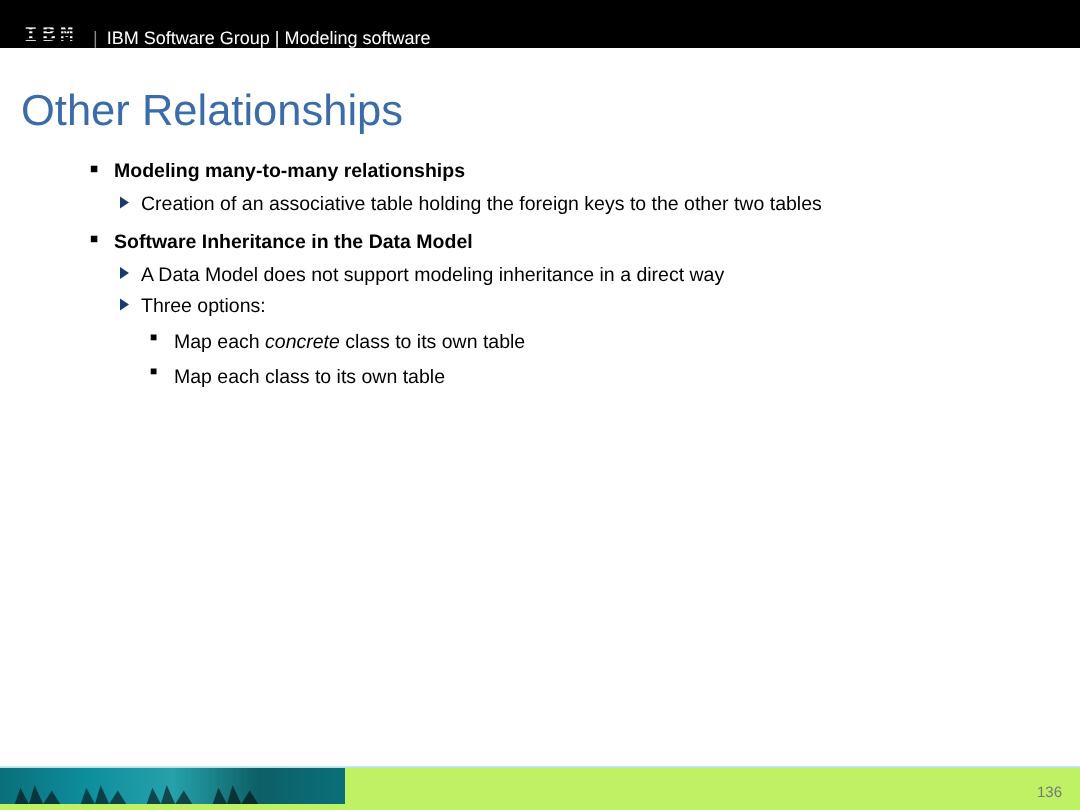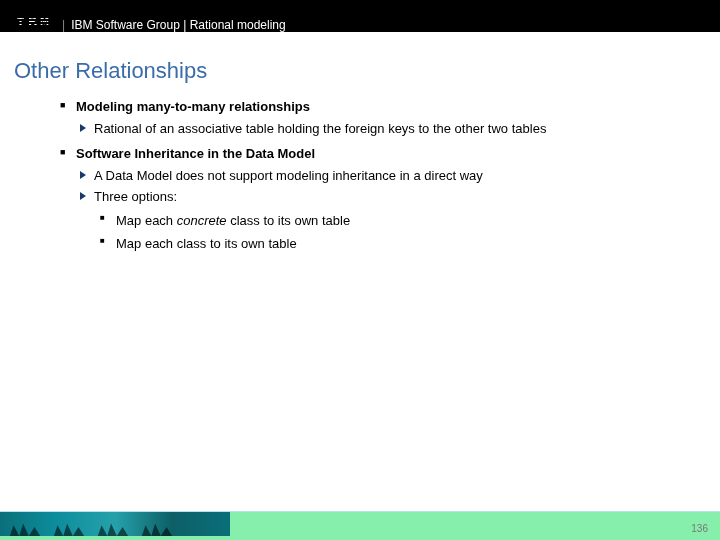--- a/index.html
+++ b/index.html
@@ -36,21 +36,21 @@
     background-clip: text;
     color: transparent;
     padding-right: 10px;
   }
   .header .sep {
     color: #888;
     margin: 0 6px 0 0;
   }
   .title {
     color: #3b6caa;
-    font-size: 22px;
+    font-size: 29px;
     font-weight: normal;
     margin: 26px 0 14px 14px;
   }
   .content {
     margin-left: 60px;
     margin-right: 40px;
     font-size: 13px;
     line-height: 1.35;
   }
   .bullet-sq {
@@ -98,21 +98,21 @@
     font-size: 8px;
     color: #000;
   }
   .italic { font-style: italic; }
   .footer {
     position: absolute;
     bottom: 0;
     left: 0;
     right: 0;
     height: 28px;
-    background: #86efac;
+    background: #bef264;
     border-top: 1px solid #b9dff5;
   }
   .footer-band {
     position: absolute;
     left: 0;
     top: 0;
     height: 24px;
     width: 230px;
     background: linear-gradient(90deg,#0a6f7a,#0d8e9d 25%,#26a1aa 50%,#0d5f66 75%,#0a6f7a);
     display: flex;
@@ -132,29 +132,29 @@
     font-size: 10px;
     color: #777;
   }
 </style>
 </head>
 <body>
 
 <div class="header">
   <span class="ibm-logo">IBM</span>
   <span class="sep">|</span>
-  <span>IBM Software Group | Rational modeling</span>
+  <span>IBM Software Group | Modeling software</span>
 </div>
 
 <div class="title">Other Relationships</div>
 
 <div class="content">
 
   <div class="bullet-sq">Modeling many-to-many relationships</div>
-  <div class="bullet-tri">Rational of an associative table holding the foreign keys to the other two tables</div>
+  <div class="bullet-tri">Creation of an associative table holding the foreign keys to the other two tables</div>
 
   <div class="bullet-sq">Software Inheritance in the Data Model</div>
   <div class="bullet-tri">A Data Model does not support modeling inheritance in a direct way</div>
   <div class="bullet-tri">Three options:</div>
 
   <div class="bullet-sub">
     <span>Map each </span><span class="italic">concrete</span><span> class to its own table</span>
   </div>
   <div class="bullet-sub">Map each class to its own table</div>
 

